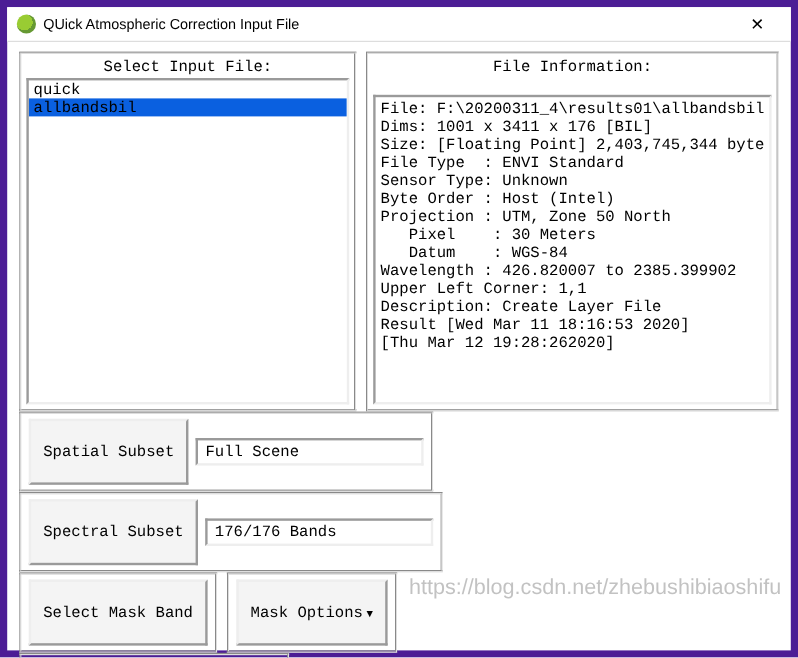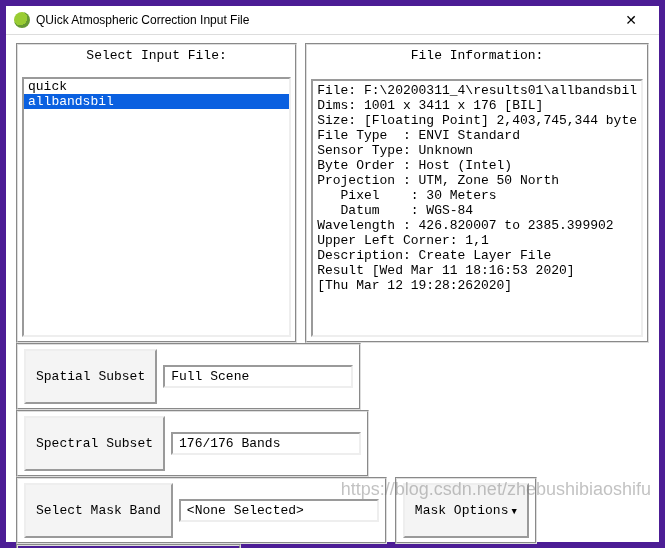--- a/index.html
+++ b/index.html
@@ -60,30 +60,30 @@
   }
   .panel.left { width: 298px; }
   .panel.right { flex: 1; }
   .panel-title {
     text-align: center;
     font-family: "Courier New", monospace;
     font-size: 13px;
     padding: 3px 0 2px;
   }
   .listbox {
-    margin: 12px 4px 4px;
+    margin: 0 4px 4px;
     flex: 1;
     border: 2px inset #eee;
     background: #fff;
     font-family: "Courier New", monospace;
     font-size: 13px;
     overflow: auto;
   }
   .list-item { padding: 0 4px; line-height: 15px; cursor: pointer; }
-  .list-item.selected { background: #0a60e0; color: #ffffff; }
+  .list-item.selected { background: #0a60e0; color: #000000; }
   .infobox {
     margin: 14px 4px 4px;
     flex: 1;
     border: 2px inset #eee;
     background: #fff;
     font-family: "Courier New", monospace;
     font-size: 13px;
     line-height: 15px;
     padding: 2px 4px;
     white-space: pre;
@@ -188,21 +188,20 @@
     </div>
 
     <div class="row-block">
       <span class="btn">Spectral Subset</span>
       <span class="txtfield">176/176 Bands</span>
     </div>
 
     <div class="mask-row">
       <div class="row-block">
         <span class="btn">Select Mask Band</span>
-        <span class="txtfield">&lt;None Selected&gt;</span>
       </div>
       <div class="row-block">
         <span class="btn">
           <span>Mask Options</span><span class="drop-arrow">▼</span>
         </span>
       </div>
     </div>
 
     <div class="bottom-btns">
       <span class="btn">OK</span>

